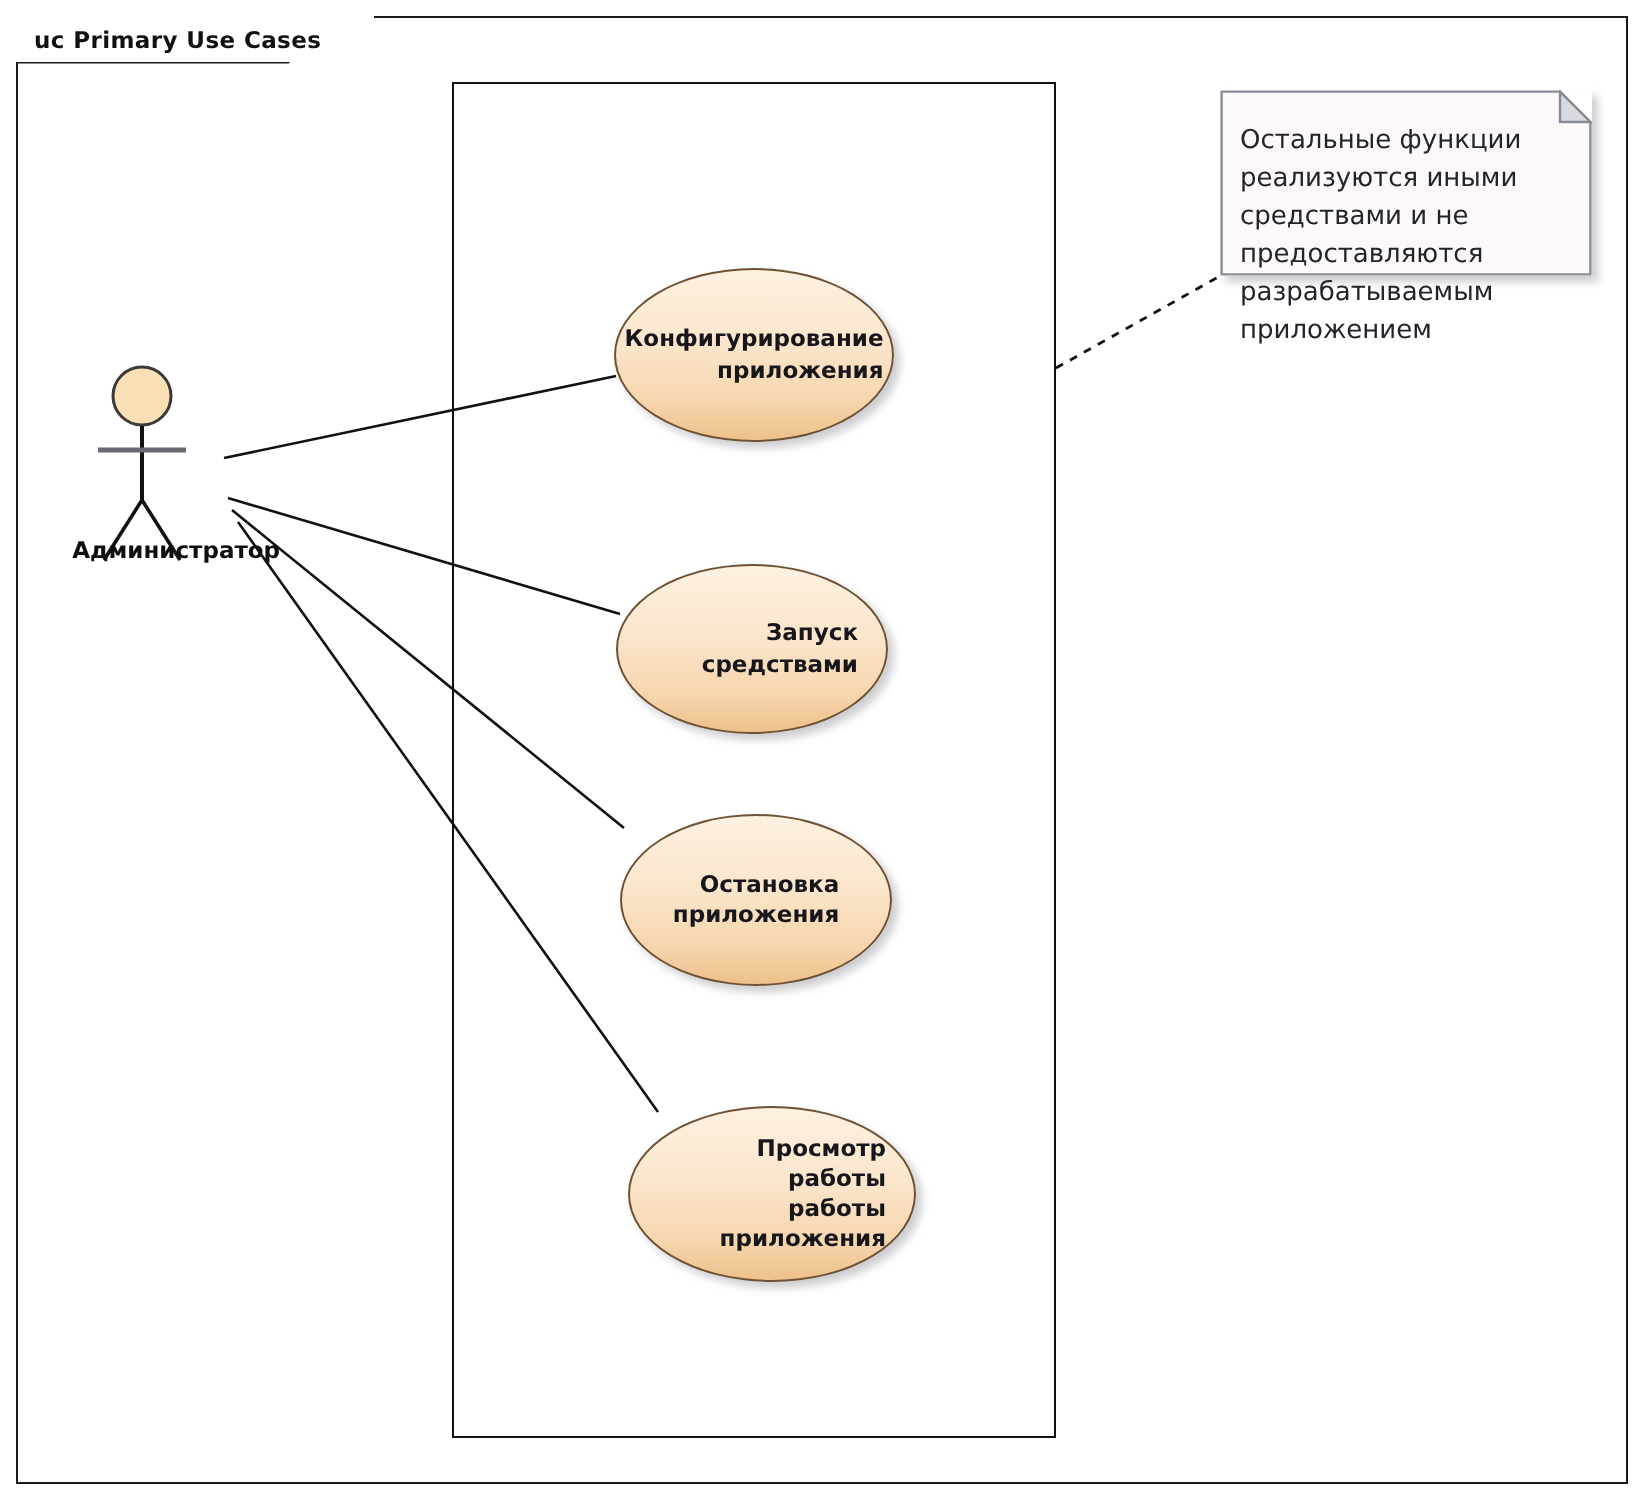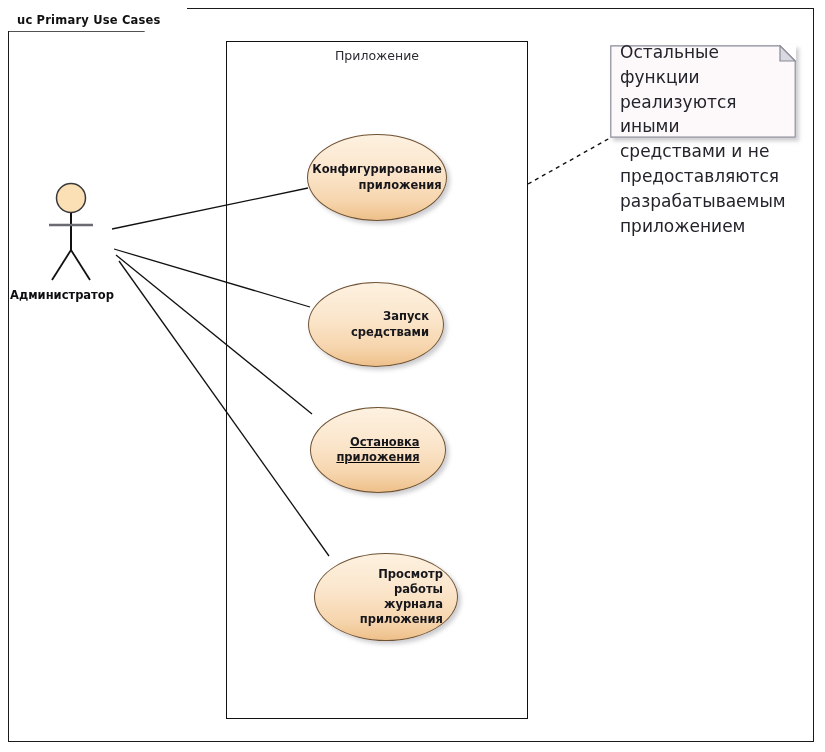--- a/index.html
+++ b/index.html
@@ -107,43 +107,42 @@
     left: 40px;
     top: 182px;
     width: 62px;
     height: 102px;
   }
   .actor-label {
     position: absolute;
     left: 10px;
     top: 268px;
     width: 130px;
-    text-align: left;
+    text-align: right;
     font-size: 11.5px;
     font-weight: bold;
     color: #0d0d12;
     white-space: nowrap;
-    margin-top: 20px;
   }
 
   
   .note {
     position: absolute;
     left: 610px;
     top: 45px;
     width: 186px;
     height: 93px;
     box-shadow: 3px 3px 4px rgba(130,130,140,0.40);
   }
   .note-text {
     position: absolute;
     left: 620px;
-    top: 40px;
+    top: 62px;
     width: 168px;
-    font-size: 17px;
+    font-size: 13px;
     line-height: 1.46;
     color: #23232b;
     font-family: "DejaVu Sans", sans-serif;
   }
 
   
   .overlay {
     position: absolute;
     left: 0;
     top: 0;
@@ -158,21 +157,20 @@
 <div id="canvas">
 
   <div class="frame"></div>
 
   <svg class="frame-label-tab" width="170" height="24" viewBox="0 0 170 24">
     <path d="M0,0 L152,0 L136,23 L0,23 Z" fill="#ffffff" stroke="#1a1a1a" stroke-width="1.6"></path>
   </svg>
   <div class="frame-label">uc Primary Use Cases</div>
 
   <div class="boundary"></div>
-  <div class="boundary-title">Приложение</div>
 
   <svg class="overlay" viewBox="0 0 825 752">
 
     <line x1="112" y1="229" x2="308" y2="188" stroke="#111111" stroke-width="1.3"></line>
 
     <line x1="114" y1="249" x2="310" y2="307" stroke="#111111" stroke-width="1.3"></line>
 
     <line x1="116" y1="255" x2="312" y2="414" stroke="#111111" stroke-width="1.3"></line>
 
     <line x1="119" y1="261" x2="329" y2="556" stroke="#111111" stroke-width="1.3"></line>
@@ -195,31 +193,31 @@
       <span>приложения</span>
     </div>
   </div>
 
   <div class="usecase" style="left:308px; top:282px; width:136px; height:85px;">
     <div class="usecase-label">
       <span>Запуск средствами</span>
     </div>
   </div>
 
-  <div class="usecase" style="left:310px; top:407px; width:136px; height:86px;text-decoration:underline;">
+  <div class="usecase" style="left:310px; top:407px; width:136px; height:86px;">
     <div class="usecase-label">
       <span>Остановка</span><br>
       <span>приложения</span>
     </div>
   </div>
 
   <div class="usecase" style="left:314px; top:553px; width:144px; height:88px;">
     <div class="usecase-label">
       <span>Просмотр работы</span><br>
-      <span>журнала приложения</span>
+      <span>работы приложения</span>
     </div>
   </div>
 
   <svg class="note" viewBox="0 0 186 93">
     <path d="M0.8,0.8 L170,0.8 L185.2,16 L185.2,92.2 L0.8,92.2 Z" fill="#fdf9fa" stroke="#8a8a99" stroke-width="1.2"></path>
     <path d="M170,0.8 L170,16 L185.2,16 Z" fill="#d9d9e0" stroke="#8a8a99" stroke-width="1.2"></path>
   </svg>
   <div class="note-text">Остальные функции реализуются иными средствами и не предоставляются разрабатываемым приложением</div>
 
 </div>

